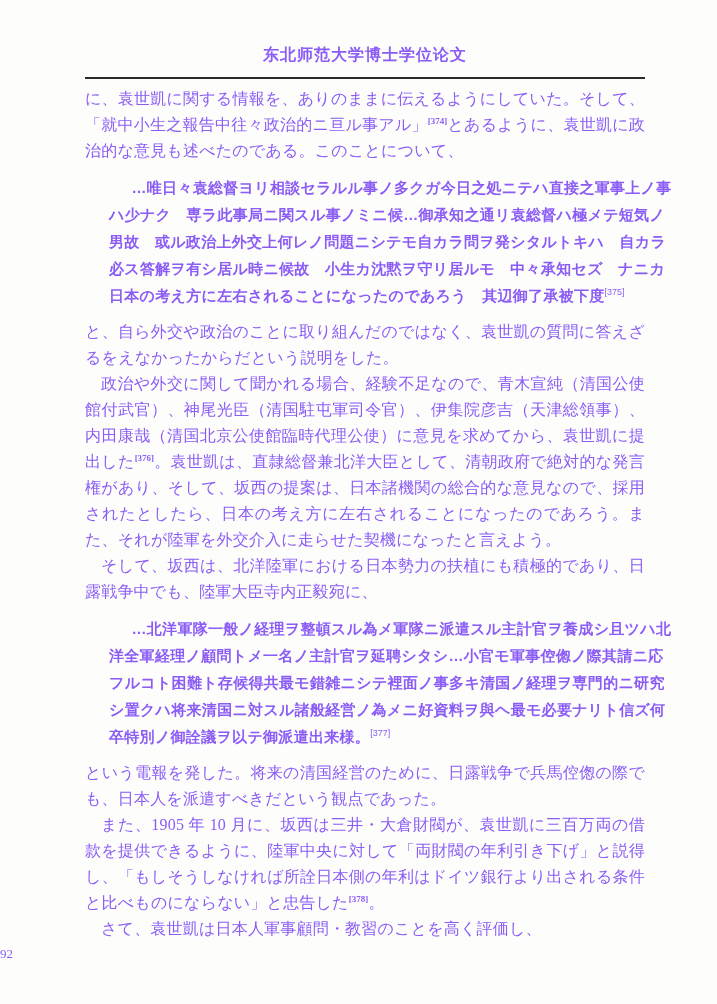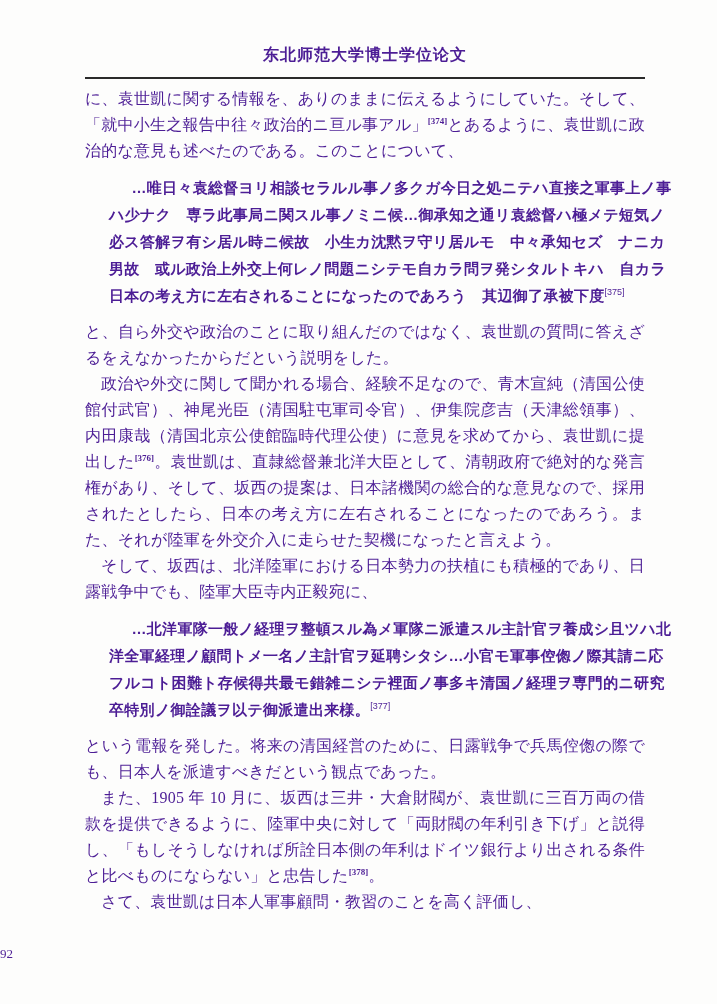--- a/index.html
+++ b/index.html
@@ -2,21 +2,21 @@
 <html><head>
 <meta charset="utf-8">
 <style>
   html, body { margin: 0; padding: 0; background: #e9e9e9; }
   .page {
     position: relative;
     width: 717px;
     height: 1004px;
     margin: 0 auto;
     background: #fdfdfc;
-    color: #4c1d95;
+    color: #8b5cf6;
     font-family: "Liberation Serif", "DejaVu Serif", serif;
     overflow: hidden;
     box-sizing: border-box;
   }
   .content {
     position: absolute;
     left: 85px;
     top: 44px;
     width: 560px;
   }
@@ -81,35 +81,36 @@
       <hr class="header-rule">
     </div>
 
     <div class="body-text">
 
       <p class="para"><span>に、袁世凱に関する情報を、ありのままに伝えるようにしていた。そして、「就中小生之報告中往々政治的ニ亘ル事アル」</span><sup class="ref">[374]</sup><span>とあるように、袁世凱に政治的な意見も述べたのである。このことについて、</span></p>
 
       <div class="quote">
         <div class="qline qfirst">…唯日々袁総督ヨリ相談セラルル事ノ多クガ今日之処ニテハ直接之軍事上ノ事</div>
         <div class="qline">ハ少ナク　専ラ此事局ニ関スル事ノミニ候…御承知之通リ袁総督ハ極メテ短気ノ</div>
+        <div class="qline">男故　或ル政治上外交上何レノ問題ニシテモ自カラ問ヲ発シタルトキハ　自カラ</div>
         <div class="qline">必ス答解ヲ有シ居ル時ニ候故　小生カ沈黙ヲ守リ居ルモ　中々承知セズ　ナニカ</div>
-        <div class="qline">男故　或ル政治上外交上何レノ問題ニシテモ自カラ問ヲ発シタルトキハ　自カラ</div>
         <div class="qline"><span>日本の考え方に左右されることになったのであろう　其辺御了承被下度</span><sup class="ref">[375]</sup></div>
       </div>
 
       <p class="para">と、自ら外交や政治のことに取り組んだのではなく、袁世凱の質問に答えざるをえなかったからだという説明をした。</p>
 
       <p class="para indent"><span>政治や外交に関して聞かれる場合、経験不足なので、青木宣純（清国公使館付武官）、神尾光臣（清国駐屯軍司令官）、伊集院彦吉（天津総領事）、内田康哉（清国北京公使館臨時代理公使）に意見を求めてから、袁世凱に提出した</span><sup class="ref">[376]</sup><span>。袁世凱は、直隷総督兼北洋大臣として、清朝政府で絶対的な発言権があり、そして、坂西の提案は、日本諸機関の総合的な意見なので、採用されたとしたら、日本の考え方に左右されることになったのであろう。また、それが陸軍を外交介入に走らせた契機になったと言えよう。</span></p>
 
       <p class="para indent">そして、坂西は、北洋陸軍における日本勢力の扶植にも積極的であり、日露戦争中でも、陸軍大臣寺内正毅宛に、</p>
 
       <div class="quote">
         <div class="qline qfirst">…北洋軍隊一般ノ経理ヲ整頓スル為メ軍隊ニ派遣スル主計官ヲ養成シ且ツハ北</div>
         <div class="qline">洋全軍経理ノ顧問トメ一名ノ主計官ヲ延聘シタシ…小官モ軍事倥偬ノ際其請ニ応</div>
         <div class="qline">フルコト困難ト存候得共最モ錯雑ニシテ裡面ノ事多キ清国ノ経理ヲ専門的ニ研究</div>
+        <div class="qline">シ置クハ将来清国ニ対スル諸般経営ノ為メニ好資料ヲ與ヘ最モ必要ナリト信ズ何</div>
         <div class="qline"><span>卒特別ノ御詮議ヲ以テ御派遣出来様。</span><sup class="ref">[377]</sup></div>
       </div>
 
       <p class="para">という電報を発した。将来の清国経営のために、日露戦争で兵馬倥偬の際でも、日本人を派遣すべきだという観点であった。</p>
 
       <p class="para indent"><span>また、1905 年 10 月に、坂西は三井・大倉財閥が、袁世凱に三百万両の借款を提供できるように、陸軍中央に対して「両財閥の年利引き下げ」と説得し、「もしそうしなければ所詮日本側の年利はドイツ銀行より出される条件と比べものにならない」と忠告した</span><sup class="ref">[378]</sup><span>。</span></p>
 
       <p class="para indent">さて、袁世凱は日本人軍事顧問・教習のことを高く評価し、</p>
 
     </div>

